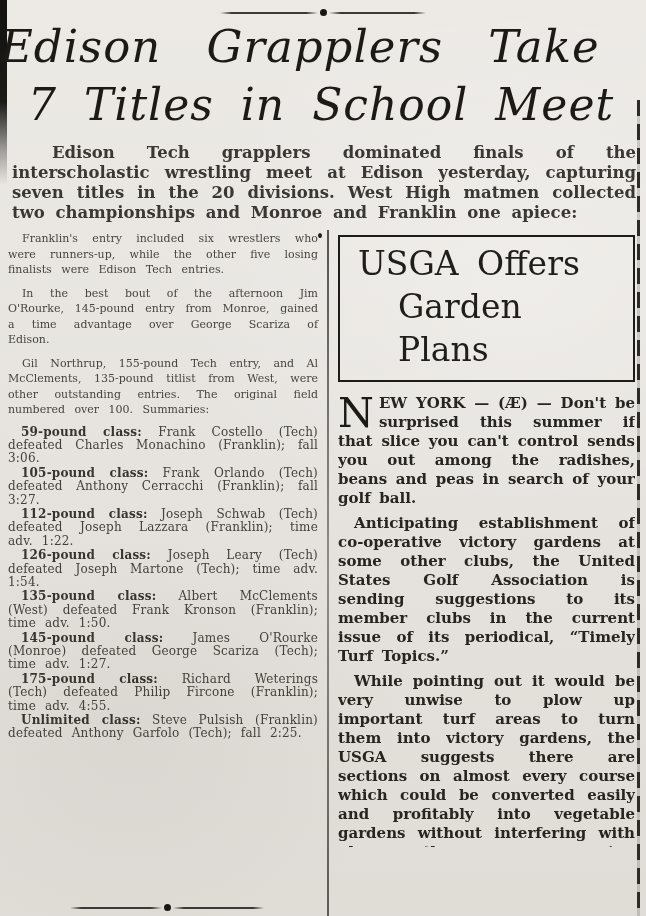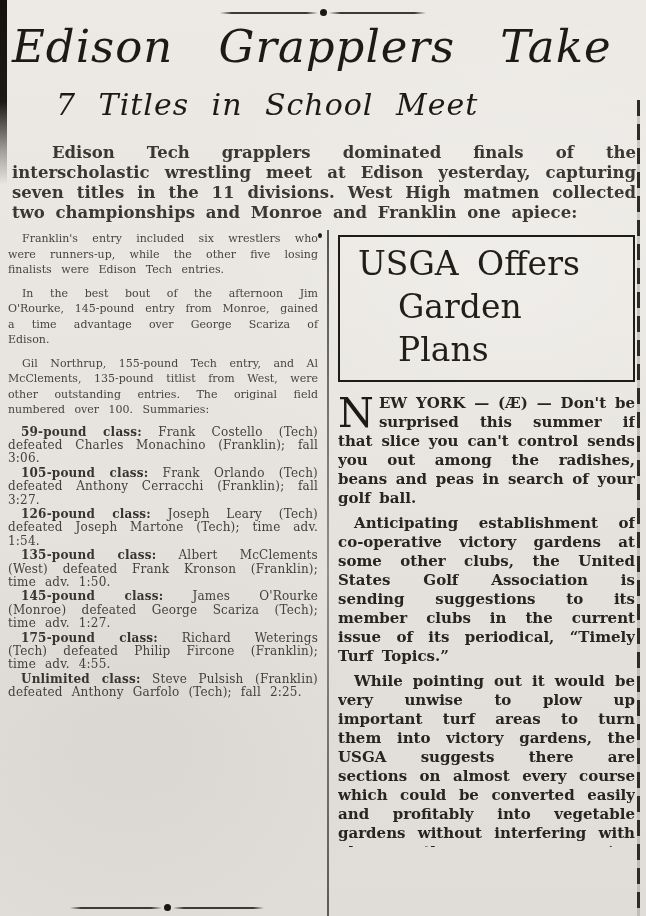--- a/index.html
+++ b/index.html
@@ -43,23 +43,23 @@
   .rule-divider{position:absolute;display:flex;align-items:center;}
   .rule-divider .line{flex:1;height:2px;
     background:linear-gradient(90deg,transparent,var(--rule) 12%,var(--rule) 88%,transparent);}
   .rule-divider .dot{width:7px;height:7px;border-radius:50%;background:#191713;margin:0 2px;flex:0 0 auto;}
   .top-divider{top:9px;left:220px;width:206px;}
   .bottom-divider{top:904px;left:70px;width:194px;}
 
   
   .headline{position:absolute;top:18px;left:0;width:646px;
     font-style:italic;font-weight:normal;color:#1d1a16;}
-  .headline .hl1{display:block;font-size:45px;line-height:58px;padding-left:12px;
+  .headline .hl1{display:block;font-size:45px;line-height:58px;padding-left:0;
     word-spacing:30px;letter-spacing:1px;}
-  .headline .hl2{display:block;font-size:30px;line-height:58px;padding-left:56px;
+  .headline .hl2{display:block;font-size:44px;line-height:58px;padding-left:28px;
     word-spacing:12px;letter-spacing:1px;}
 
   
   .lede{position:absolute;top:143px;left:12px;width:624px;
     font-size:16.5px;line-height:20px;font-weight:bold;color:#3b3732;
     text-align:justify;text-indent:40px;word-spacing:5px;}
 
   
   .col-rule{position:absolute;left:327px;top:230px;width:1.5px;height:686px;
     background:linear-gradient(180deg,rgba(60,58,54,0.85),rgba(60,58,54,0.5) 50%,rgba(60,58,54,0.8));}
@@ -105,32 +105,33 @@
     <span class="line"></span>
     <span class="dot"></span>
     <span class="line"></span>
   </div>
 
   <h1 class="headline">
     <span class="hl1">Edison Grapplers Take</span>
     <span class="hl2">7 Titles in School Meet</span>
   </h1>
 
-  <p class="lede">Edison Tech grapplers dominated finals of the interscholastic wrestling meet at Edison yesterday, capturing seven titles in the 11 divisions. West High matmen collected two championships and Monroe and Franklin one apiece:</p>
+  <p class="lede">Edison Tech grapplers dominated finals of the interscholastic wrestling meet at Edison yesterday, capturing seven titles in the 20 divisions. West High matmen collected two championships and Monroe and Franklin one apiece:</p>
 
   <div class="col-rule"></div>
 
   <div class="left-col">
     <p class="para">Franklin's entry included six wrestlers who were runners-up, while the other five losing finalists were Edison Tech entries.</p>
     <p class="para">In the best bout of the afternoon Jim O'Rourke, 145-pound entry from Monroe, gained a time advantage over George Scariza of Edison.</p>
     <p class="para">Gil Northrup, 155-pound Tech entry, and Al McClements, 135-pound titlist from West, were other outstanding entries. The original field numbered over 100. Summaries:</p>
 
     <div class="summaries">
       <p class="summary"><span class="wclass">59-pound class:</span> <span>Frank Costello (Tech) defeated Charles Monachino (Franklin); fall 3:06.</span></p>
       <p class="summary"><span class="wclass">105-pound class:</span> <span>Frank Orlando (Tech) defeated Anthony Cerracchi (Franklin); fall 3:27.</span></p>
+      <p class="summary"><span class="wclass">112-pound class:</span> <span>Joseph Schwab (Tech) defeated Joseph Lazzara (Franklin); time adv. 1:22.</span></p>
       <p class="summary"><span class="wclass">126-pound class:</span> <span>Joseph Leary (Tech) defeated Joseph Martone (Tech); time adv. 1:54.</span></p>
       <p class="summary"><span class="wclass">135-pound class:</span> <span>Albert McClements (West) defeated Frank Kronson (Franklin); time adv. 1:50.</span></p>
       <p class="summary"><span class="wclass">145-pound class:</span> <span>James O'Rourke (Monroe) defeated George Scariza (Tech); time adv. 1:27.</span></p>
       <p class="summary"><span class="wclass">175-pound class:</span> <span>Richard Weterings (Tech) defeated Philip Fircone (Franklin); time adv. 4:55.</span></p>
       <p class="summary"><span class="wclass">Unlimited class:</span> <span>Steve Pulsish (Franklin) defeated Anthony Garfolo (Tech); fall 2:25.</span></p>
     </div>
   </div>
 
   <div class="rule-divider bottom-divider">
     <span class="line"></span>

